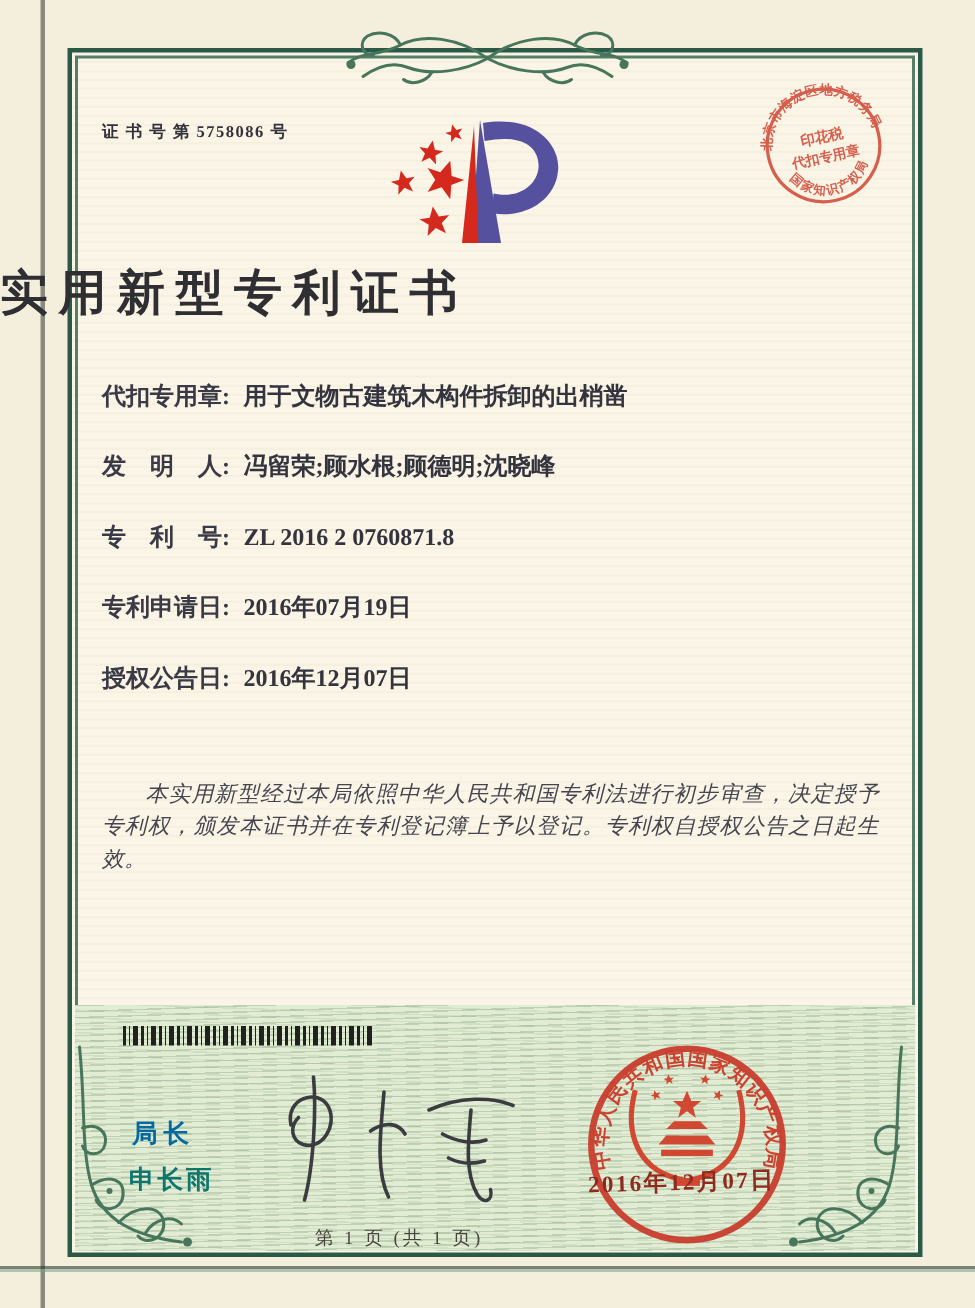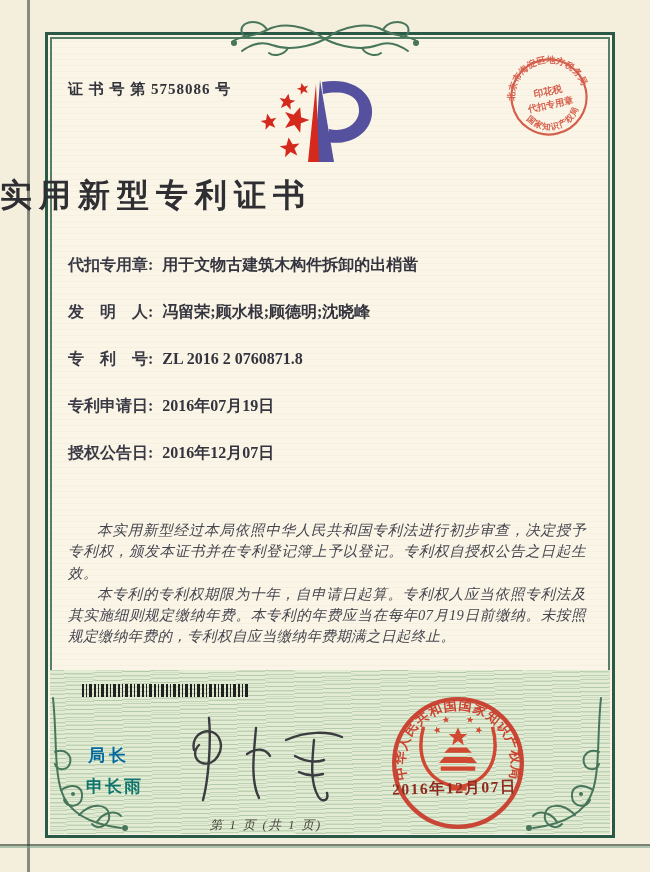--- a/index.html
+++ b/index.html
@@ -11,38 +11,38 @@
   .scan-bottom-1{left:0;top:844px;width:650px;height:2px;background:rgba(40,60,45,.6);}
   .scan-bottom-2{left:0;top:846px;width:650px;height:2px;background:rgba(120,160,135,.55);}
   
   .frame{left:45px;top:32px;width:564px;height:800px;border:3px solid #2a5948;background:#faf5e6;
          background-image:repeating-linear-gradient(180deg,rgba(205,195,165,.10) 0 1px,rgba(0,0,0,0) 1px 6px);}
   .frame-inner{left:2px;top:2px;width:556px;height:792px;border:2px solid #557f68;pointer-events:none;}
   
   .green-band{left:50px;top:670px;width:560px;height:164px;background-color:#e2ebd3;
       background-image:repeating-linear-gradient(178deg,rgba(110,150,105,.30) 0 1px,rgba(0,0,0,0) 1px 4px),
                        repeating-linear-gradient(2deg,rgba(130,170,120,.18) 0 1px,rgba(0,0,0,0) 1px 5px);}
-  .cert-no{left:68px;top:80px;font-size:15px;letter-spacing:1px;color:#32323a;font-weight:600;text-align:center;}
+  .cert-no{left:68px;top:80px;font-size:11px;letter-spacing:1px;color:#32323a;font-weight:600;text-align:center;}
   .title{left:0;top:174px;width:650px;font-size:32px;font-weight:700;
          letter-spacing:7px;color:#2e2e33;}
   .fields{left:68px;top:253px;width:500px;}
   .field-row{display:flex;margin-bottom:24px;font-size:16px;line-height:23px;color:#3a3a46;font-weight:600;}
   .field-label{white-space:pre;}
   .field-value{margin-left:9px;white-space:pre;color:#34343f;}
   .paras{left:68px;top:520px;width:518px;color:#45454f;font-style:italic;}
   .paras p{margin:0;font-size:14.5px;line-height:21.3px;text-indent:2em;text-align:justify;letter-spacing:.4px;}
   .barcode{left:82px;top:684px;width:167px;height:13px;
       background-image:repeating-linear-gradient(90deg,#21211f 0 2px,rgba(0,0,0,0) 2px 4px,#21211f 4px 5px,rgba(0,0,0,0) 5px 7px,#21211f 7px 10px,rgba(0,0,0,0) 10px 12px);}
   .director-title{left:88px;top:744px;font-size:17px;letter-spacing:4px;color:#0369a1;font-weight:600;}
   .director-name{left:86px;top:775px;font-size:17px;letter-spacing:2px;color:#0f766e;font-weight:600;}
   .signature{left:168px;top:710px;width:188px;height:96px;}
   .seal{left:389px;top:694px;width:138px;height:138px;opacity:.93;}
   .seal-date{left:392px;top:778px;width:140px;font-size:15.5px;font-weight:700;letter-spacing:1.5px;
              color:#8f2b1e;transform:rotate(-1.5deg);}
-  .footer{left:0;top:817px;width:532px;text-align:center;font-size:12.5px;letter-spacing:2px;color:#46463e;font-style:italic;}
+  .footer{left:0;top:817px;width:532px;text-align:center;font-size:12.5px;letter-spacing:2px;color:#46463e;}
   .tax-stamp{left:499px;top:47px;width:100px;height:100px;transform:rotate(-12deg);opacity:.88;}
   .logo{left:256px;top:76px;width:124px;height:92px;}
   .orn-top{left:222px;top:15px;width:206px;height:44px;}
   .orn-bl{left:47px;top:694px;width:96px;height:140px;}
   .orn-br{left:511px;top:694px;width:96px;height:140px;transform:scaleX(-1);}
 </style>
 </head>
 <body>
 
 <div class="page">
@@ -133,21 +133,20 @@
       <span class="field-value">2016年07月19日</span>
     </div>
     <div class="field-row">
       <span class="field-label">授权公告日:</span>
       <span class="field-value">2016年12月07日</span>
     </div>
   </div>
 
   <div class="abs paras">
     <p>本实用新型经过本局依照中华人民共和国专利法进行初步审查，决定授予专利权，颁发本证书并在专利登记簿上予以登记。专利权自授权公告之日起生效。</p>
-    <p>本专利的专利权期限为十年，自申请日起算。专利权人应当依照专利法及其实施细则规定缴纳年费。本专利的年费应当在每年07月19日前缴纳。未按照规定缴纳年费的，专利权自应当缴纳年费期满之日起终止。</p>
   </div>
 
   <svg class="abs orn-bl" viewBox="0 0 96 140">
       <use href="#corner-flourish"></use>
     </svg>
   <svg class="abs orn-br" viewBox="0 0 96 140">
       <use href="#corner-flourish"></use>
     </svg>
 
   <div class="abs barcode"></div>

